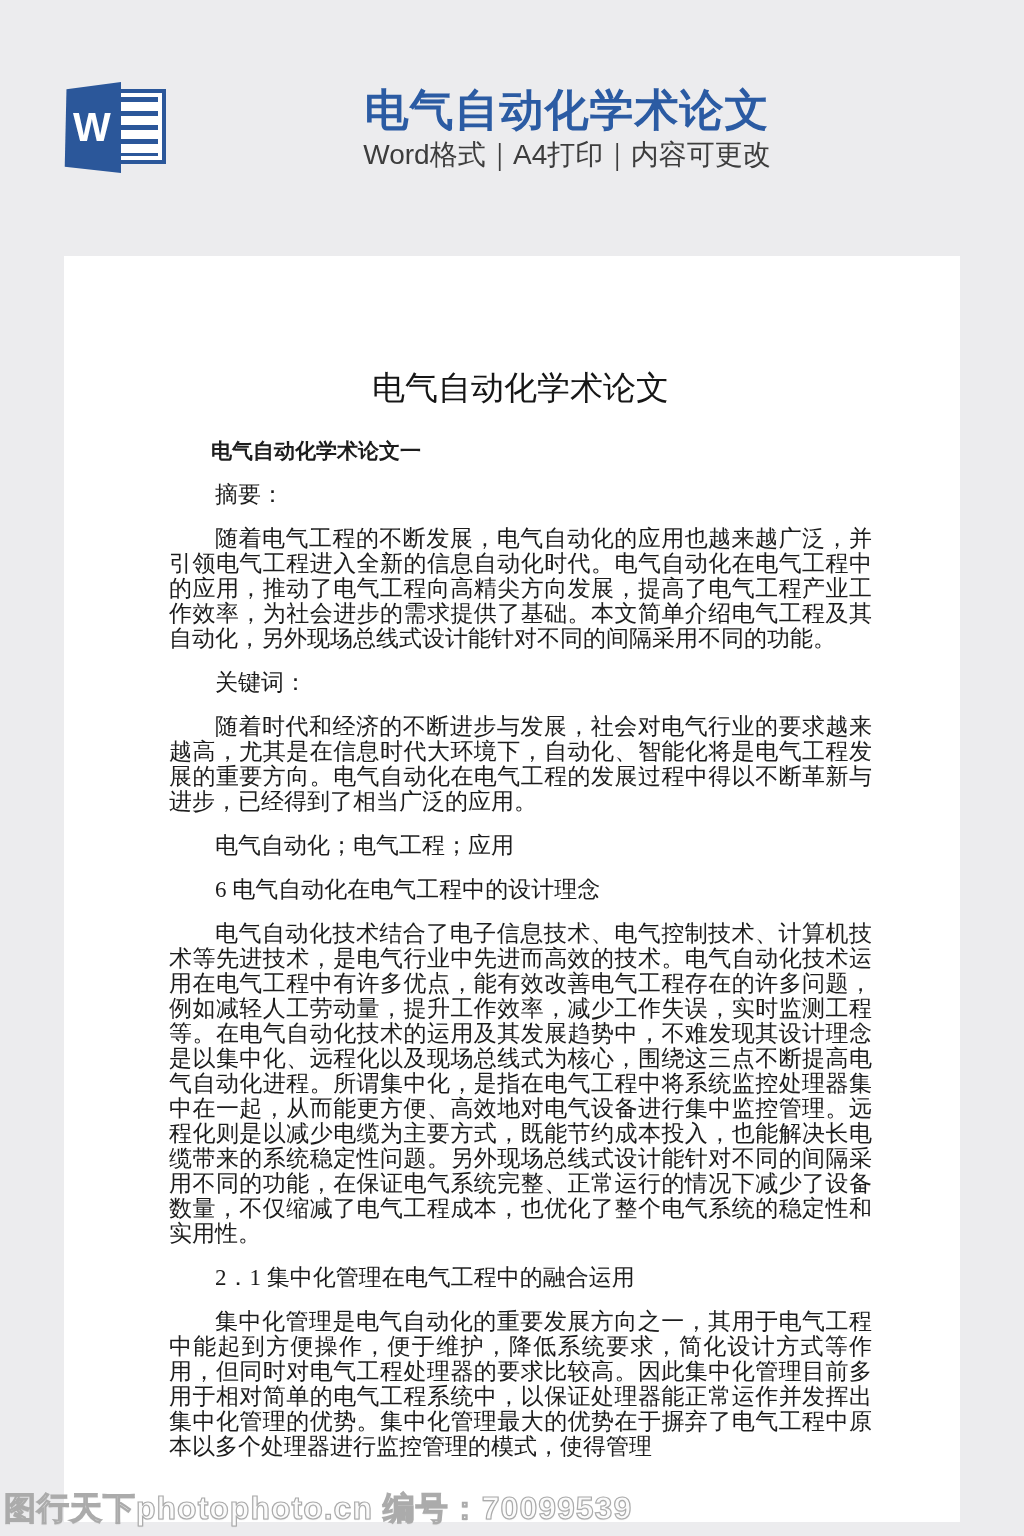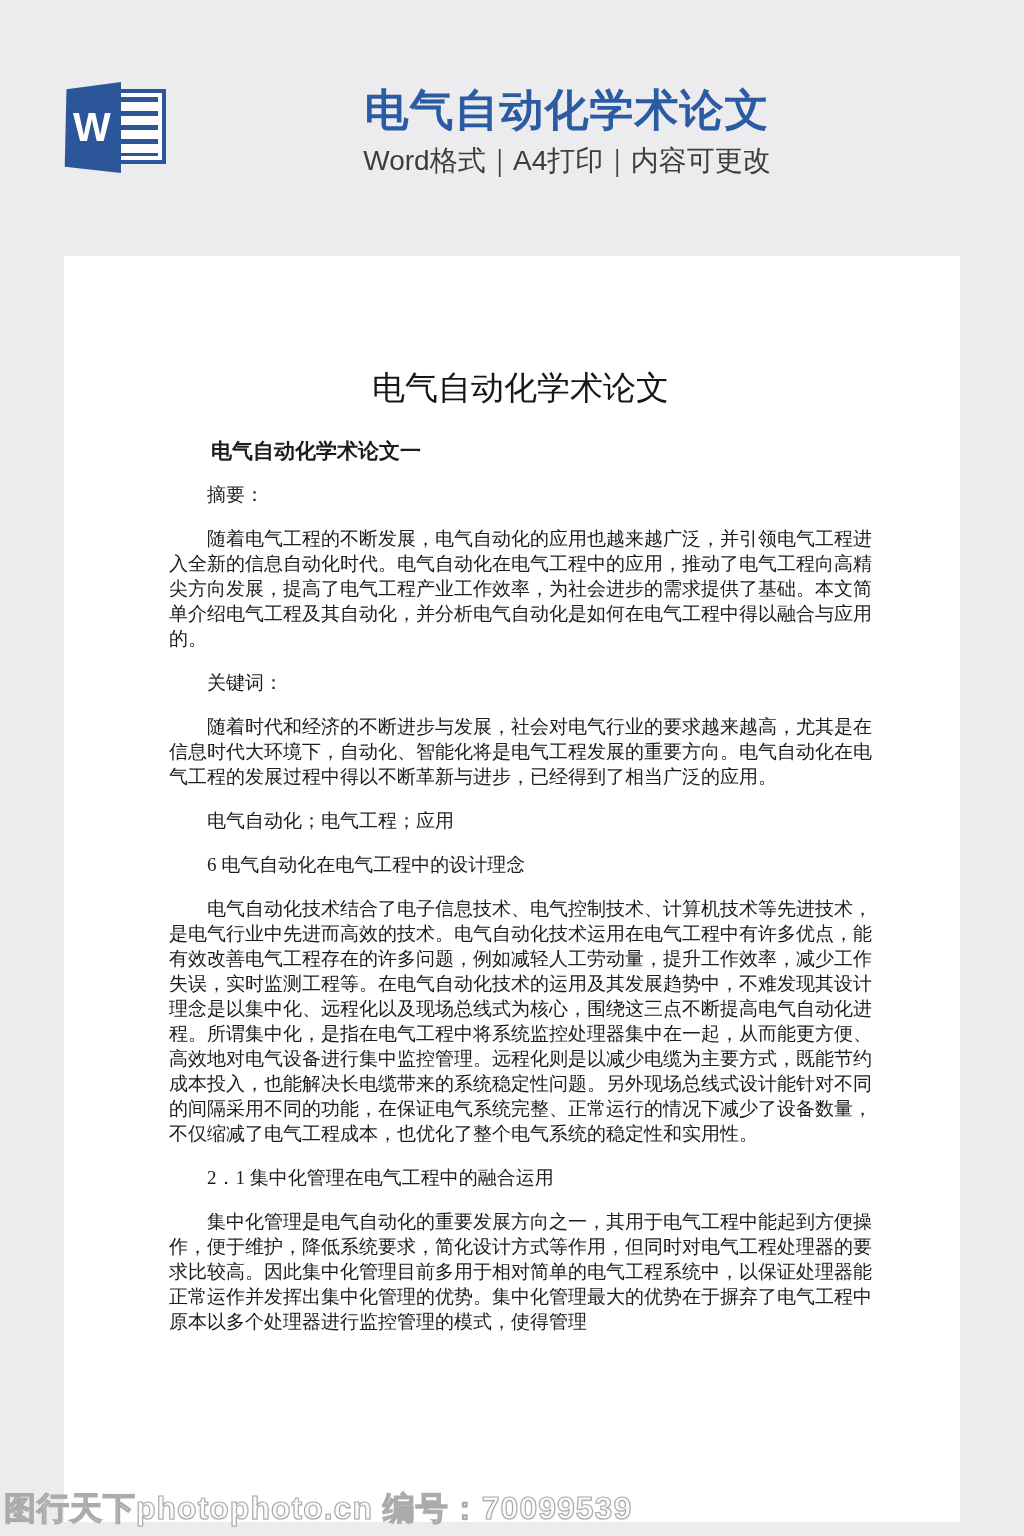--- a/index.html
+++ b/index.html
@@ -34,21 +34,21 @@
 
   .header-text {
     position: absolute; left: 110px; right: 0; top: 84px;
     text-align: center;
   }
   .header-title {
     font-size: 44px; font-weight: bold; color: #2b5ba3;
     line-height: 52px; letter-spacing: 1px;
   }
   .header-subtitle {
-    margin-top: 8px;
+    margin-top: 2px;
     font-size: 28px; color: #3d3d3d; line-height: 34px;
   }
 
   
   .page {
     position: absolute; left: 64px; top: 256px;
     width: 896px; height: 1266px;
     background: #ffffff;
     box-sizing: border-box;
     padding: 112px 88px 0 105px;
@@ -57,21 +57,21 @@
   .doc-title {
     text-align: center;
     font-family: "Liberation Serif", "DejaVu Serif", serif;
     font-size: 33px; color: #161616;
     line-height: 40px;
     margin: 0 0 30px 0;
     font-weight: normal;
   }
   .para {
     font-family: "Liberation Serif", "DejaVu Serif", serif;
-    font-size: 19px; color: #1c1c1c;
+    font-size: 23px; color: #1c1c1c;
     line-height: 25px;
     margin: 0 0 19px 0;
     text-indent: 2em;
     text-align: justify;
   }
   .para.heading {
     font-family: "Liberation Sans", "DejaVu Sans", sans-serif;
     font-weight: bold;
     font-size: 21px;
     margin-bottom: 19px;
@@ -102,21 +102,21 @@
     <div class="header-title">电气自动化学术论文</div>
     <div class="header-subtitle">Word格式｜A4打印｜内容可更改</div>
   </div>
 </div>
 
 <div class="page">
   <h1 class="doc-title">电气自动化学术论文</h1>
   <div>
       <p class="para heading">电气自动化学术论文一</p>
       <p class="para body">摘要：</p>
-      <p class="para body">随着电气工程的不断发展，电气自动化的应用也越来越广泛，并引领电气工程进入全新的信息自动化时代。电气自动化在电气工程中的应用，推动了电气工程向高精尖方向发展，提高了电气工程产业工作效率，为社会进步的需求提供了基础。本文简单介绍电气工程及其自动化，并分析电气自动化是如何在电气工程中得以融合与应用的。</p>
+      <p class="para body">随着电气工程的不断发展，电气自动化的应用也越来越广泛，并引领电气工程进入全新的信息自动化时代。电气自动化在电气工程中的应用，推动了电气工程向高精尖方向发展，提高了电气工程产业工作效率，为社会进步的需求提供了基础。本文简单介绍电气工程及其自动化，另外现场总线式设计能针对不同的间隔采用不同的功能。</p>
       <p class="para body">关键词：</p>
       <p class="para body">随着时代和经济的不断进步与发展，社会对电气行业的要求越来越高，尤其是在信息时代大环境下，自动化、智能化将是电气工程发展的重要方向。电气自动化在电气工程的发展过程中得以不断革新与进步，已经得到了相当广泛的应用。</p>
       <p class="para body">电气自动化；电气工程；应用</p>
       <p class="para body">6 电气自动化在电气工程中的设计理念</p>
       <p class="para body">电气自动化技术结合了电子信息技术、电气控制技术、计算机技术等先进技术，是电气行业中先进而高效的技术。电气自动化技术运用在电气工程中有许多优点，能有效改善电气工程存在的许多问题，例如减轻人工劳动量，提升工作效率，减少工作失误，实时监测工程等。在电气自动化技术的运用及其发展趋势中，不难发现其设计理念是以集中化、远程化以及现场总线式为核心，围绕这三点不断提高电气自动化进程。所谓集中化，是指在电气工程中将系统监控处理器集中在一起，从而能更方便、高效地对电气设备进行集中监控管理。远程化则是以减少电缆为主要方式，既能节约成本投入，也能解决长电缆带来的系统稳定性问题。另外现场总线式设计能针对不同的间隔采用不同的功能，在保证电气系统完整、正常运行的情况下减少了设备数量，不仅缩减了电气工程成本，也优化了整个电气系统的稳定性和实用性。</p>
       <p class="para body">2．1 集中化管理在电气工程中的融合运用</p>
       <p class="para body">集中化管理是电气自动化的重要发展方向之一，其用于电气工程中能起到方便操作，便于维护，降低系统要求，简化设计方式等作用，但同时对电气工程处理器的要求比较高。因此集中化管理目前多用于相对简单的电气工程系统中，以保证处理器能正常运作并发挥出集中化管理的优势。集中化管理最大的优势在于摒弃了电气工程中原本以多个处理器进行监控管理的模式，使得管理</p>
     </div>
 </div>
 

